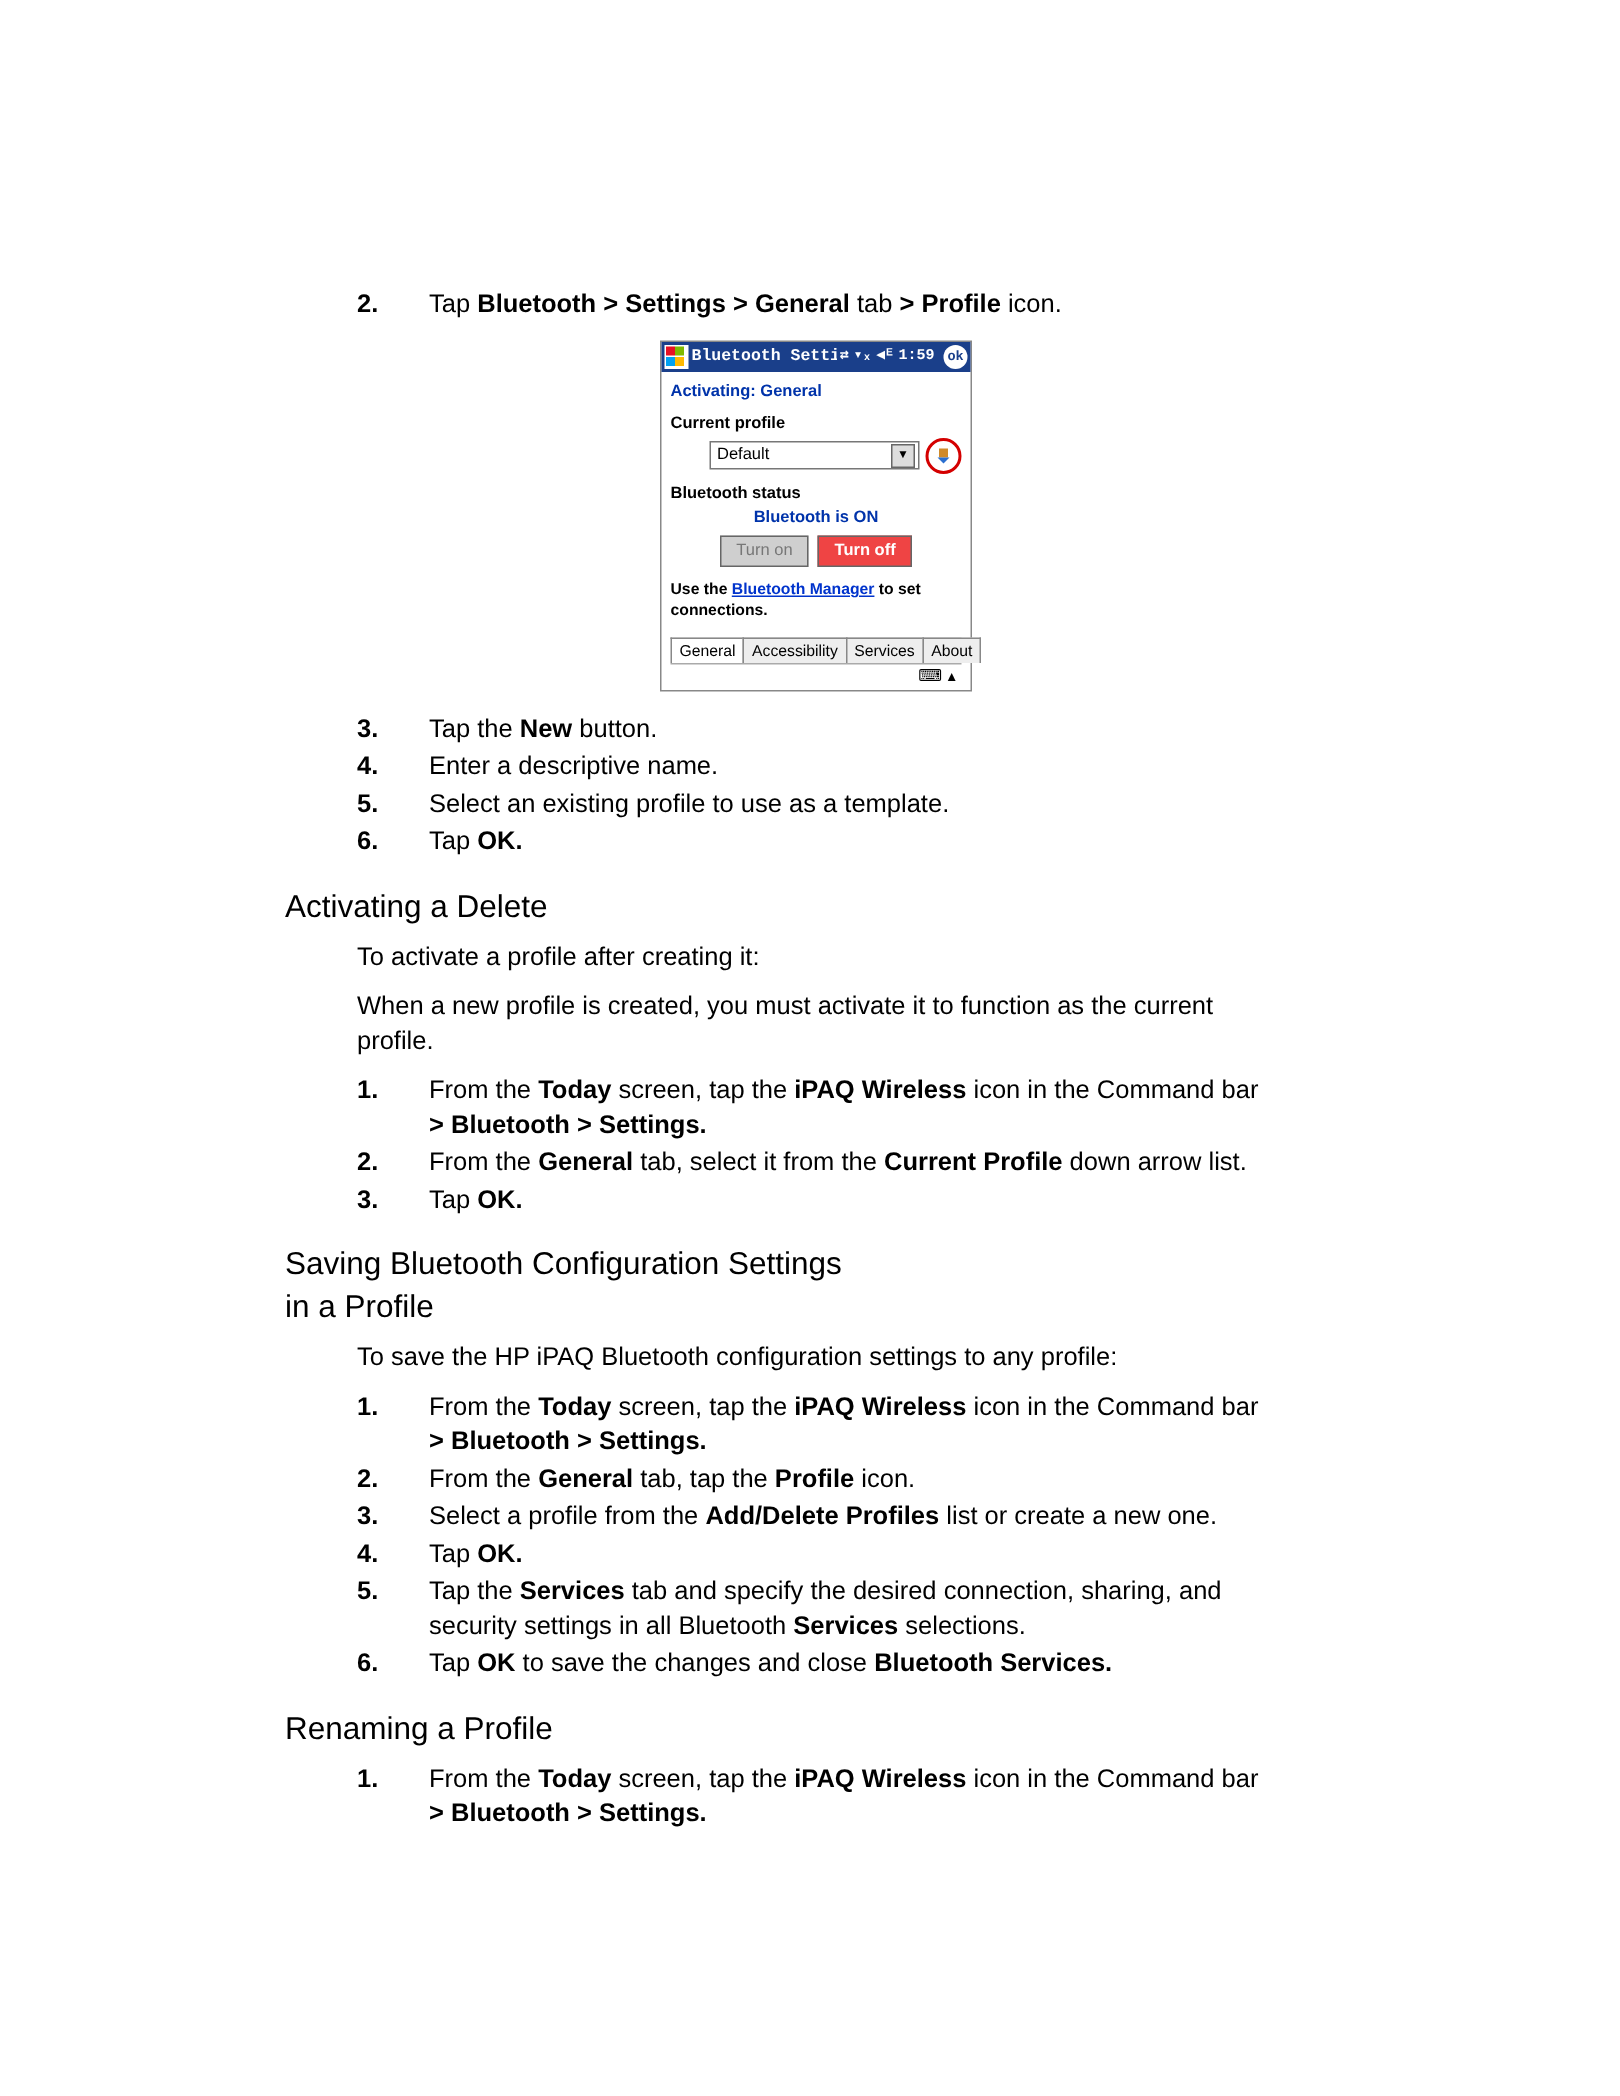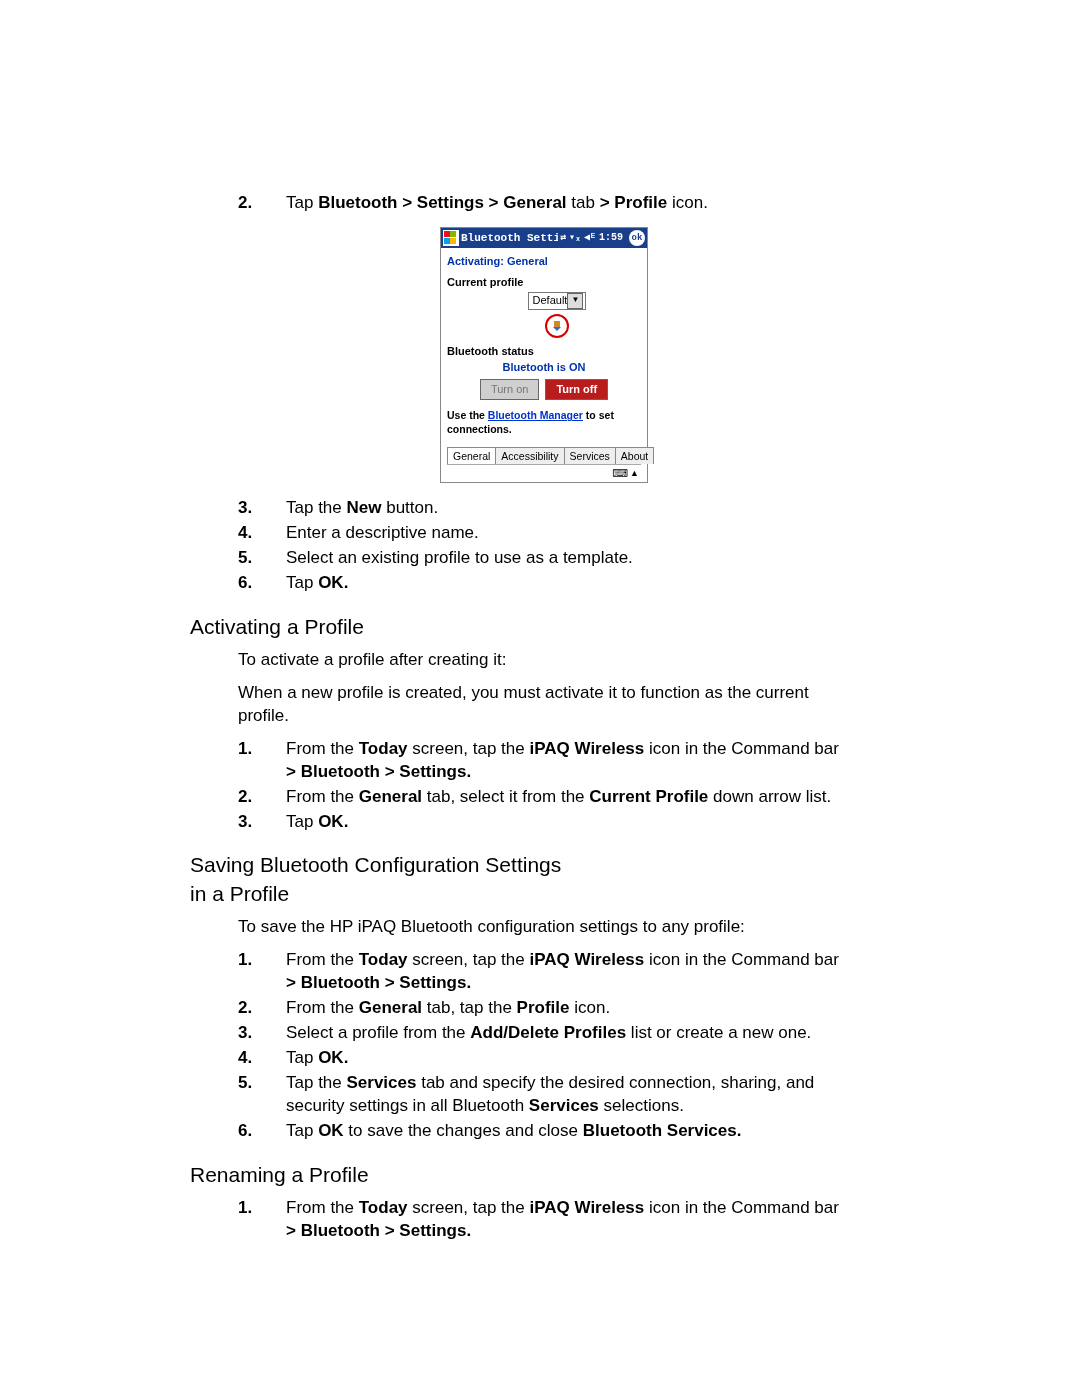--- a/index.html
+++ b/index.html
@@ -88,21 +88,21 @@
   .titlebar .title-text { flex:1; white-space:nowrap; overflow:hidden; }
   .titlebar .status-icons { display:flex; gap:3px; align-items:center; font-size:10px; }
   .ok-badge {
     background:#fff; color:#1a3f8a; border-radius:50%;
     width:16px; height:16px; display:flex; align-items:center; justify-content:center;
     font-size:9px; font-weight:bold; margin-left:4px;
   }
   .screen-body { padding: 4px 6px 0 6px; }
   .bt-heading { color:#0033aa; font-weight:bold; margin:2px 0 6px 0; }
   .field-label { font-weight:bold; margin:2px 0; }
-  .profile-row { display:flex; align-items:center; gap:4px; margin:0 0 6px 26px;flex-direction:column; }
+  .profile-row { display:flex; align-items:center; gap:4px; margin:0 0 6px 26px; }
   .profile-select {
     flex:1; height:17px; border:1px solid #777; background:#fff;
     display:flex; align-items:center; justify-content:space-between;
     padding:0 2px 0 4px; font-size:11px;
   }
   .profile-select .chev {
     width:14px; height:14px; border:1px solid #666; background:#ddd;
     display:flex; align-items:center; justify-content:center; font-size:8px;
   }
   .profile-icon-circle {
@@ -110,21 +110,21 @@
     width:20px; height:20px; display:flex; align-items:center; justify-content:center;
   }
   .profile-icon-circle svg { display:block; }
   .status-text { color:#0033aa; font-weight:bold; text-align:center; margin:2px 0 4px 0; font-size:11px; }
   .btn-row { display:flex; gap:6px; justify-content:center; margin-bottom:8px; }
   .dev-btn {
     border:1px solid #666; padding:1px 10px; font-size:11px;
     height:17px; display:flex; align-items:center;
   }
   .btn-disabled { background:#cfcfcf; color:#777; }
-  .btn-red { background:#b91c1c; color:#fff; font-weight:bold; }
+  .btn-red { background:#ef4444; color:#fff; font-weight:bold; }
   .hint { font-size:10.5px; margin:4px 0 10px 0;font-weight:bold; }
   .hint a { color:#0033cc; text-decoration:underline; }
   .tabs { display:flex; border-top:1px solid #aaa; font-size:10.5px; }
   .tab { border:1px solid #888; border-bottom:none; padding:1px 5px; background:#eee; margin-top:-1px; margin-right:-1px; }
   .tab.active { background:#fff; }
   .kb-row { border-top:1px solid #aaa; height:17px; display:flex; justify-content:flex-end; align-items:center; padding:0 2px; gap:2px; }
   .kb-icon { font-size:11px; }
   .kb-up { font-size:9px; }
 </style>
 </head>
@@ -209,21 +209,21 @@
     <li>
         <span class="num">5.</span>
         <span class="body">Select an existing profile to use as a template.</span>
       </li>
     <li>
         <span class="num">6.</span>
         <span class="body"><span>Tap </span><b>OK.</b></span>
       </li>
   </ol>
 
-  <h3 class="section">Activating a Profile</h3>
+  <h3 class="section">Activating a Delete</h3>
   <div class="para">To activate a profile after creating it:</div>
   <div class="para">When a new profile is created, you must activate it to function as the current profile.</div>
   <ol class="steps">
     <li>
         <span class="num">1.</span>
         <span class="body"><span>From the </span><b>Today</b><span> screen, tap the </span><b>iPAQ Wireless</b><span> icon in the Command bar </span><b>&gt; Bluetooth &gt; Settings.</b></span>
       </li>
     <li>
         <span class="num">2.</span>
         <span class="body"><span>From the </span><b>General</b><span> tab, select it from the </span><b>Current Profile</b><span> down arrow list.</span></span>

